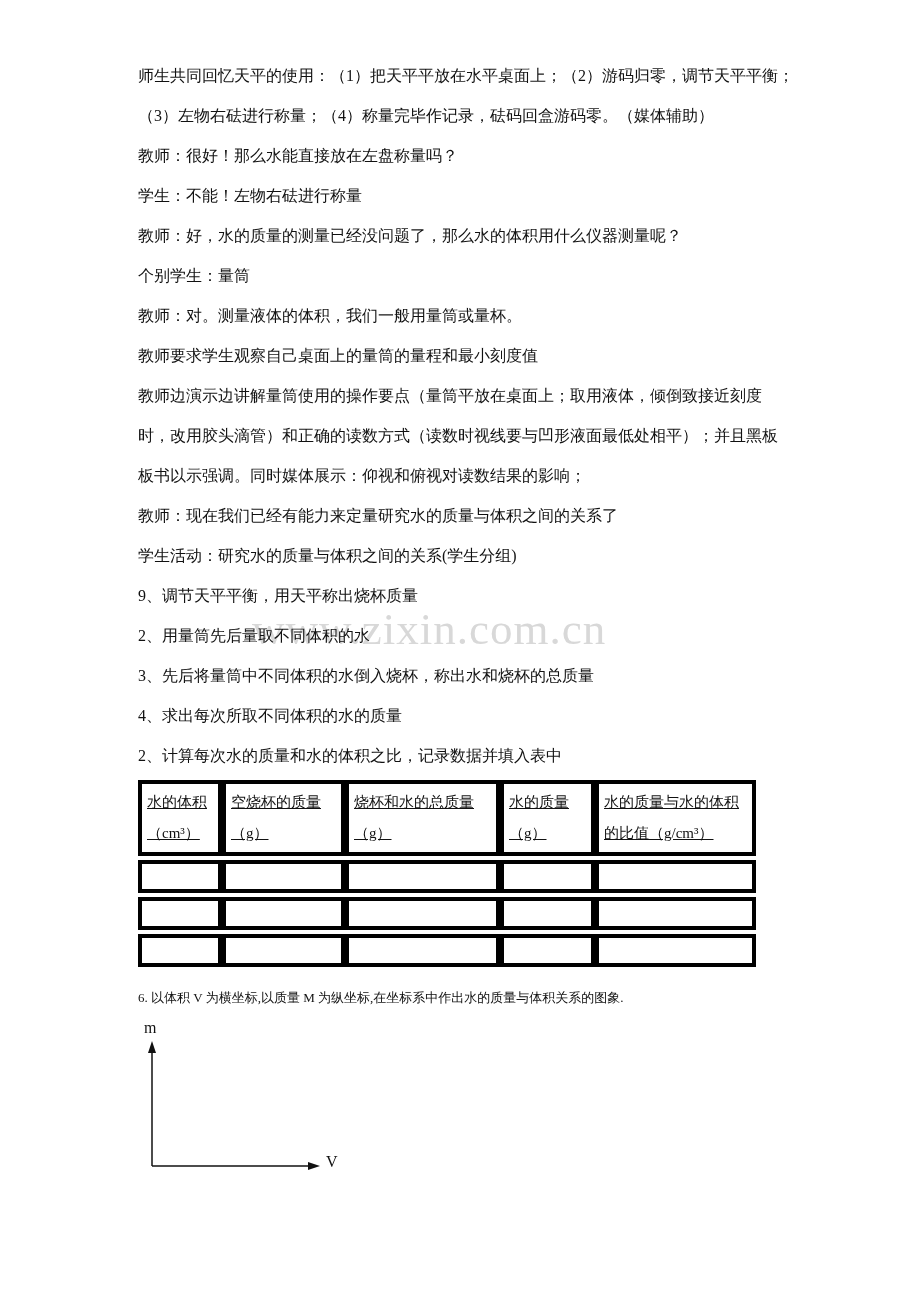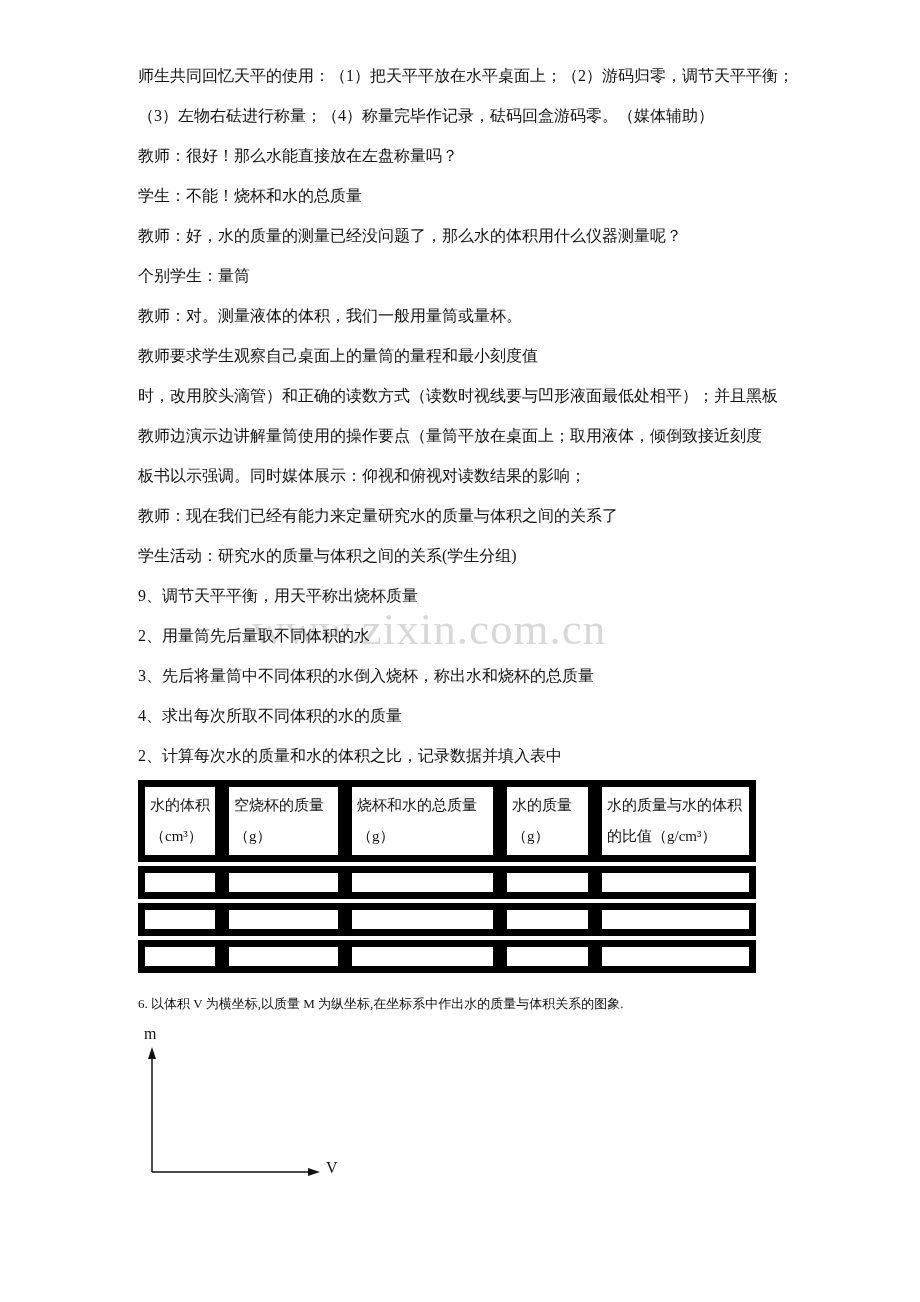--- a/index.html
+++ b/index.html
@@ -36,22 +36,23 @@
     white-space: nowrap;
   }
   table.data-table {
     border-collapse: separate;
     border-spacing: 0 4px;
     table-layout: fixed;
     margin-top: 0px;
   }
   table.data-table th,
   table.data-table td {
-    border: 7px solid #000000;
+    border: 4px solid #000000;
     font-weight: normal;
+    text-decoration: underline;
   }
   table.data-table th {
     text-align: left;
     vertical-align: top;
     padding: 3px 4px 3px 5px;
     font-size: 15px;
   }
   .th-line {
     line-height: 31px;
     white-space: nowrap;
@@ -88,27 +89,27 @@
 
 <div class="page">
 
   <div class="watermark">www.zixin.com.cn</div>
 
   <div class="content">
 
     <div class="line">师生共同回忆天平的使用：（1）把天平平放在水平桌面上；（2）游码归零，调节天平平衡；</div>
     <div class="line">（3）左物右砝进行称量；（4）称量完毕作记录，砝码回盒游码零。（媒体辅助）</div>
     <div class="line">教师：很好！那么水能直接放在左盘称量吗？</div>
-    <div class="line">学生：不能！烧杯和水的总质量</div>
+    <div class="line">学生：不能！左物右砝进行称量</div>
     <div class="line">教师：好，水的质量的测量已经没问题了，那么水的体积用什么仪器测量呢？</div>
     <div class="line">个别学生：量筒</div>
     <div class="line">教师：对。测量液体的体积，我们一般用量筒或量杯。</div>
     <div class="line">教师要求学生观察自己桌面上的量筒的量程和最小刻度值</div>
+    <div class="line">教师边演示边讲解量筒使用的操作要点（量筒平放在桌面上；取用液体，倾倒致接近刻度</div>
     <div class="line">时，改用胶头滴管）和正确的读数方式（读数时视线要与凹形液面最低处相平）；并且黑板</div>
-    <div class="line">教师边演示边讲解量筒使用的操作要点（量筒平放在桌面上；取用液体，倾倒致接近刻度</div>
     <div class="line">板书以示强调。同时媒体展示：仰视和俯视对读数结果的影响；</div>
     <div class="line">教师：现在我们已经有能力来定量研究水的质量与体积之间的关系了</div>
     <div class="line">学生活动：研究水的质量与体积之间的关系(学生分组)</div>
     <div class="line">9、调节天平平衡，用天平称出烧杯质量</div>
     <div class="line">2、用量筒先后量取不同体积的水</div>
     <div class="line">3、先后将量筒中不同体积的水倒入烧杯，称出水和烧杯的总质量</div>
     <div class="line">4、求出每次所取不同体积的水的质量</div>
     <div class="line">2、计算每次水的质量和水的体积之比，记录数据并填入表中</div>
 
     <table class="data-table">

